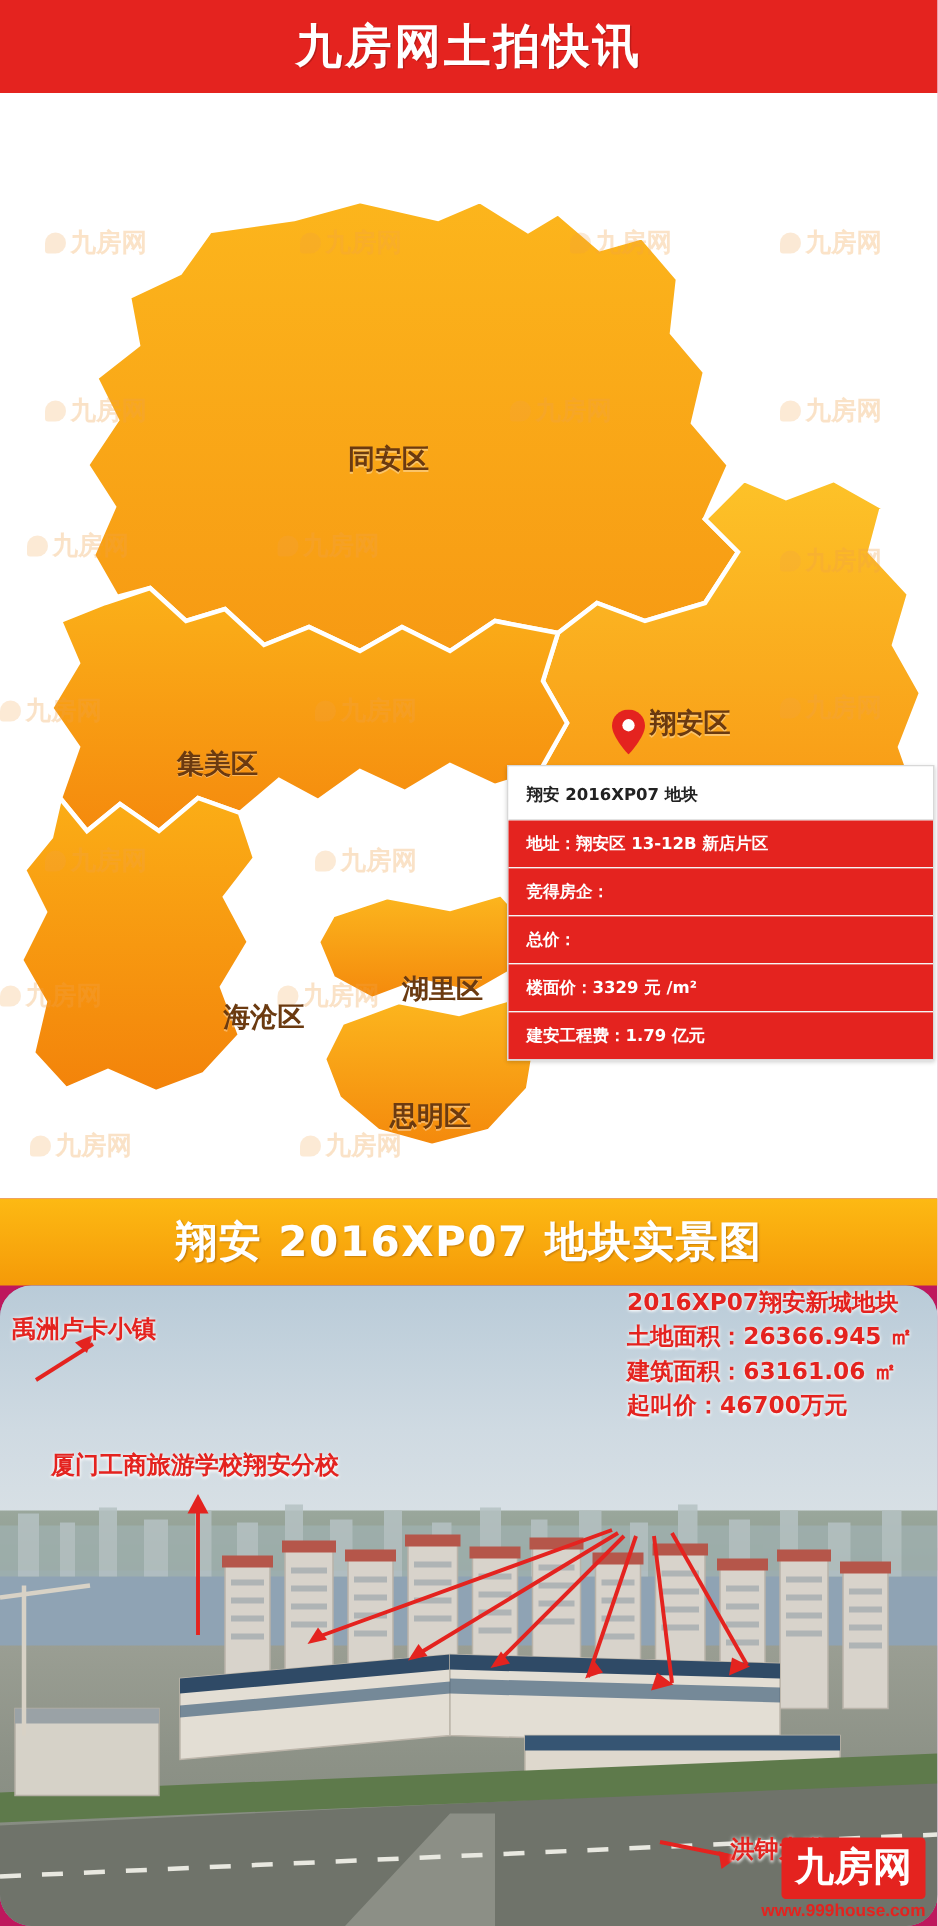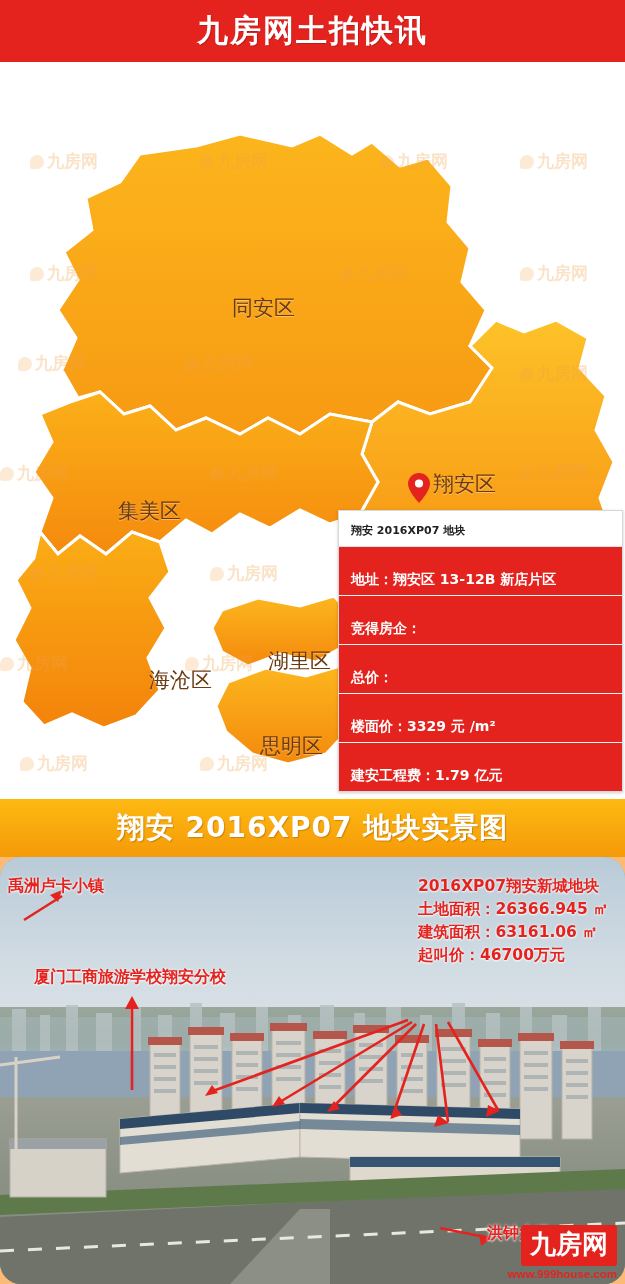--- a/index.html
+++ b/index.html
@@ -1,17 +1,17 @@
 <!DOCTYPE html>
 <html><head>
 <meta charset="utf-8">
 <style>
   html,body{margin:0;padding:0;background:#fff;}
   body{width:625px;height:1284px;font-family:"Liberation Sans","DejaVu Sans",sans-serif;overflow:hidden;position:relative;}
-  .page{width:625px;height:1284px;position:relative;background:#fdba74;}
+  .page{width:625px;height:1284px;position:relative;background:#be185d;}
 
   
   .banner{
     position:absolute;left:0;top:0;width:625px;height:62px;
     background:#e4231f;display:flex;align-items:center;justify-content:center;
   }
   .banner-title{
     color:#fff;font-size:31px;font-weight:bold;letter-spacing:2px;
     font-family:"DejaVu Sans","Liberation Sans",sans-serif;
     text-shadow:1px 1px 0 rgba(0,0,0,.18);
@@ -27,21 +27,21 @@
     position:absolute;color:#f0a24a;opacity:.30;font-size:17px;font-weight:bold;
     white-space:nowrap;font-family:"DejaVu Sans","Liberation Sans",sans-serif;
   }
   .wm .wmdot{
     display:inline-block;width:14px;height:14px;border-radius:50% 50% 50% 2px;
     background:#f0a24a;opacity:.75;margin-right:3px;vertical-align:-2px;
   }
 
   .mapsvg{position:absolute;left:0;top:0;width:625px;height:737px;}
   .map-label{
-    position:absolute;color:#6b3a10;font-size:21px;font-weight:normal;
+    position:absolute;color:#6b3a10;font-size:18px;font-weight:bold;
     font-family:"DejaVu Sans","Liberation Sans",sans-serif;
     text-shadow:0 1px 0 rgba(255,255,255,.35);
   }
 
   .pin{position:absolute;width:22px;height:30px;}
 
   
   .card{
     position:absolute;left:338px;top:510px;width:283px;
     border:1px solid #d8d8d8;background:#fff;
@@ -49,22 +49,22 @@
   }
   .card-head{
     background:#fff;padding:9px 10px 8px 12px;border-bottom:1px solid #e2e2e2;
   }
   .card-head span{
     color:#222;font-size:11px;font-weight:bold;
     font-family:"DejaVu Sans","Liberation Sans",sans-serif;
   }
   .row{
     display:flex;align-items:flex-start;background:#e4231f;color:#fff;
-    border-bottom:1px solid #f5f5f5;padding:23px 8px 6px 12px;
-    font-size:14px;font-weight:bold;line-height:19px;
+    border-bottom:1px solid #f5f5f5;padding:6px 8px 6px 12px;
+    font-size:11px;font-weight:bold;line-height:19px;
     font-family:"DejaVu Sans","Liberation Sans",sans-serif;
   }
   .row .k{white-space:nowrap;}
   .row .v{flex:1;}
   .row .v .l2{display:block;text-align:right;}
   .row:last-child{border-bottom:none;}
 
   
   .subbanner{
     position:absolute;left:0;top:799px;width:625px;height:58px;
@@ -402,21 +402,21 @@
         <polygon points="390,262 402,258 396,250"></polygon>
         <polygon points="449,266 438,258 434,270"></polygon>
         <polygon points="500,254 488,248 486,260"></polygon>
         <polygon points="492,381 479,377 481,389"></polygon>
       </g>
     </svg>
 
     <div class="anno anno-l" style="left:8px;top:19px;">禹洲卢卡小镇</div>
     <div class="anno anno-l" style="left:34px;top:110px;">厦门工商旅游学校翔安分校</div>
 
-    <div class="anno anno-r" style="left:418px;top:18px;">
+    <div class="anno anno-r" style="left:418px;top:0;">
       <div>2016XP07翔安新城地块</div>
       <div>土地面积：26366.945 ㎡</div>
       <div>建筑面积：63161.06 ㎡</div>
       <div>起叫价：46700万元</div>
     </div>
 
     <div class="anno anno-l" style="left:487px;top:366px;">洪钟大道</div>
 
     <div class="logo">
       <span class="logo-main">九房网</span>

